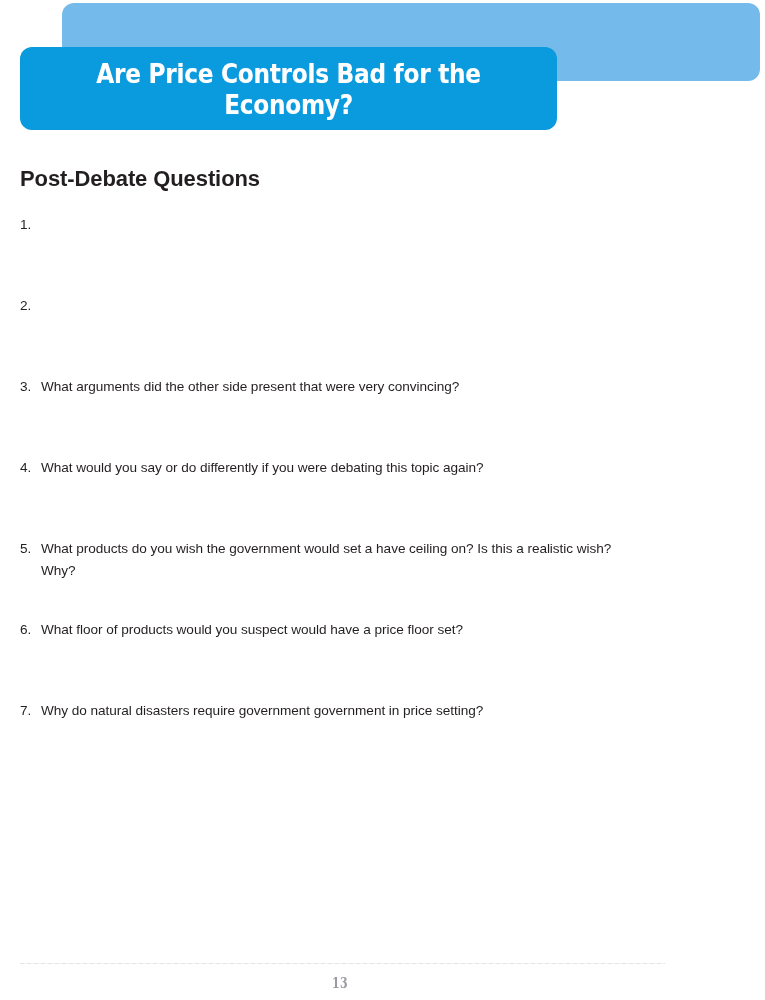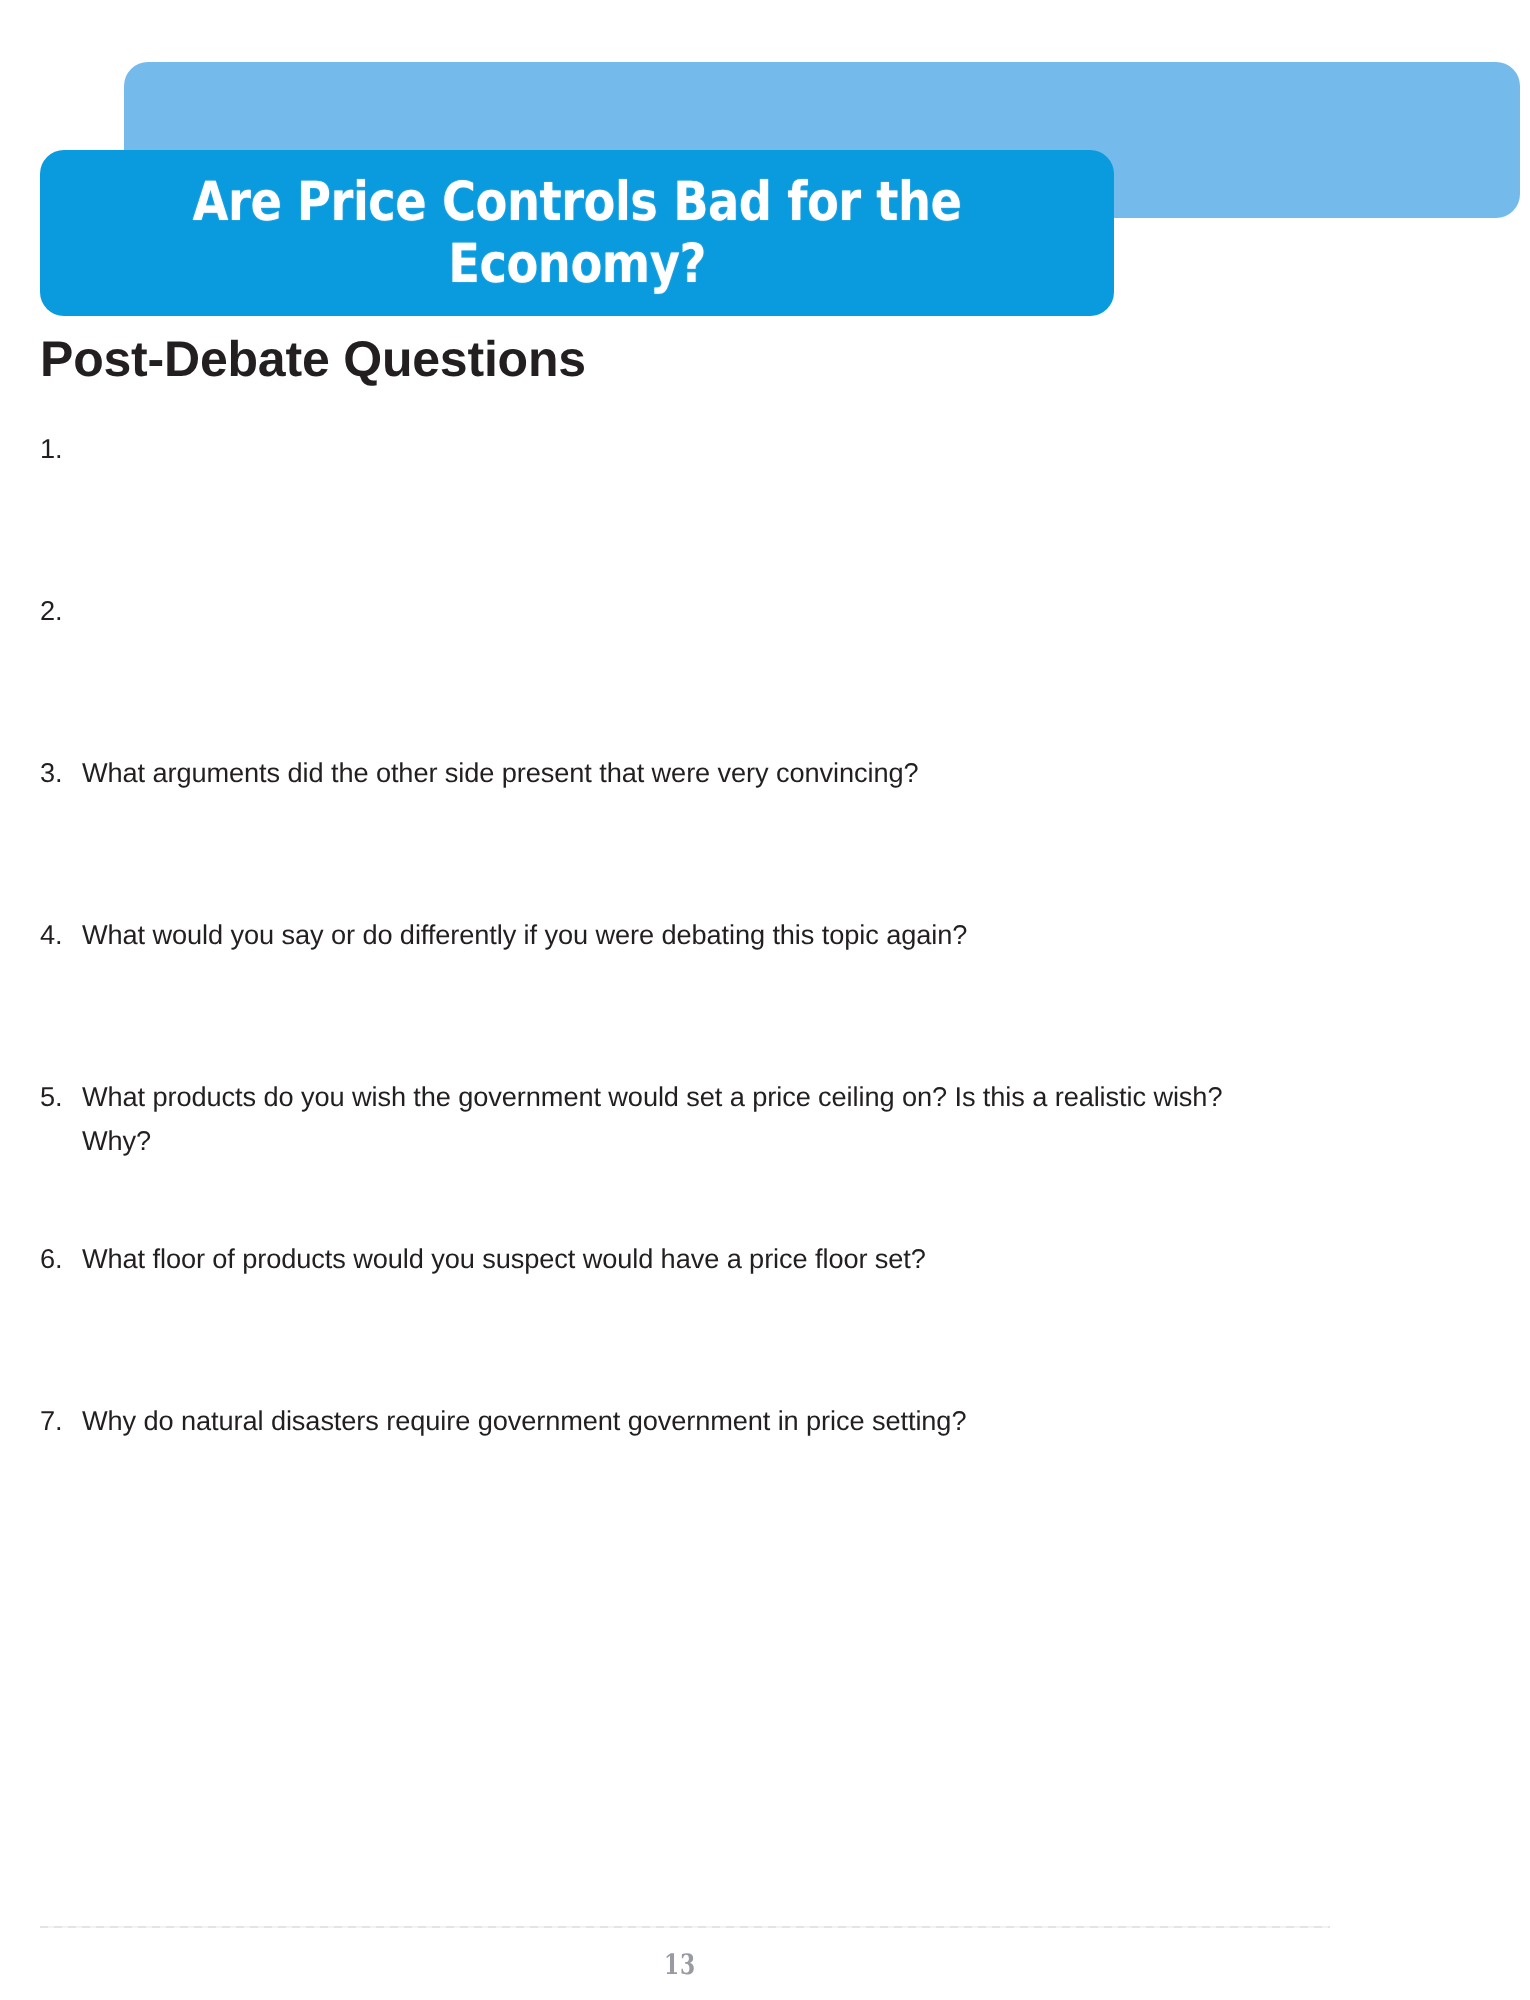--- a/index.html
+++ b/index.html
@@ -24,21 +24,20 @@
     overflow: hidden;
   }
 
   
   .header-zone {
     position: absolute;
     left: 0;
     top: 0;
     width: 608px;
     height: 150px;
-    margin-top: 28px;
   }
 
   .banner-back {
     position: absolute;
     left: 62px;
     top: 3px;
     width: 698px;
     height: 78px;
     background: #74bbec;
     border-radius: 12px;
@@ -71,21 +70,21 @@
     transform-origin: center center;
     white-space: pre-line;
     text-shadow: 0 0 1px rgba(255,255,255,0.35);
   }
 
   
   .section-heading {
     position: absolute;
     left: 20px;
     top: 166px;
-    font-size: 25px;
+    font-size: 22px;
     font-weight: bold;
     color: #231f20;
     letter-spacing: -0.1px;
     white-space: nowrap;
   }
 
   
   .questions {
     position: absolute;
     left: 20px;
@@ -189,21 +188,21 @@
     <div class="q-item">
       <div class="q-num">4.</div>
       <div class="q-text">
         <span>What would you say or do differently if you were debating this topic again?</span>
       </div>
     </div>
 
     <div class="q-item">
       <div class="q-num">5.</div>
       <div class="q-text">
-        <span>What products do you wish the government would set a price ceiling on? Is this a realistic wish?</span>
+        <span>What products do you wish the government would set a have ceiling on? Is this a realistic wish?</span>
         <span class="q-line2">Why?</span>
       </div>
     </div>
 
     <div class="q-item">
       <div class="q-num">6.</div>
       <div class="q-text">
         <span>What floor of products would you suspect would have a price floor set?</span>
       </div>
     </div>

